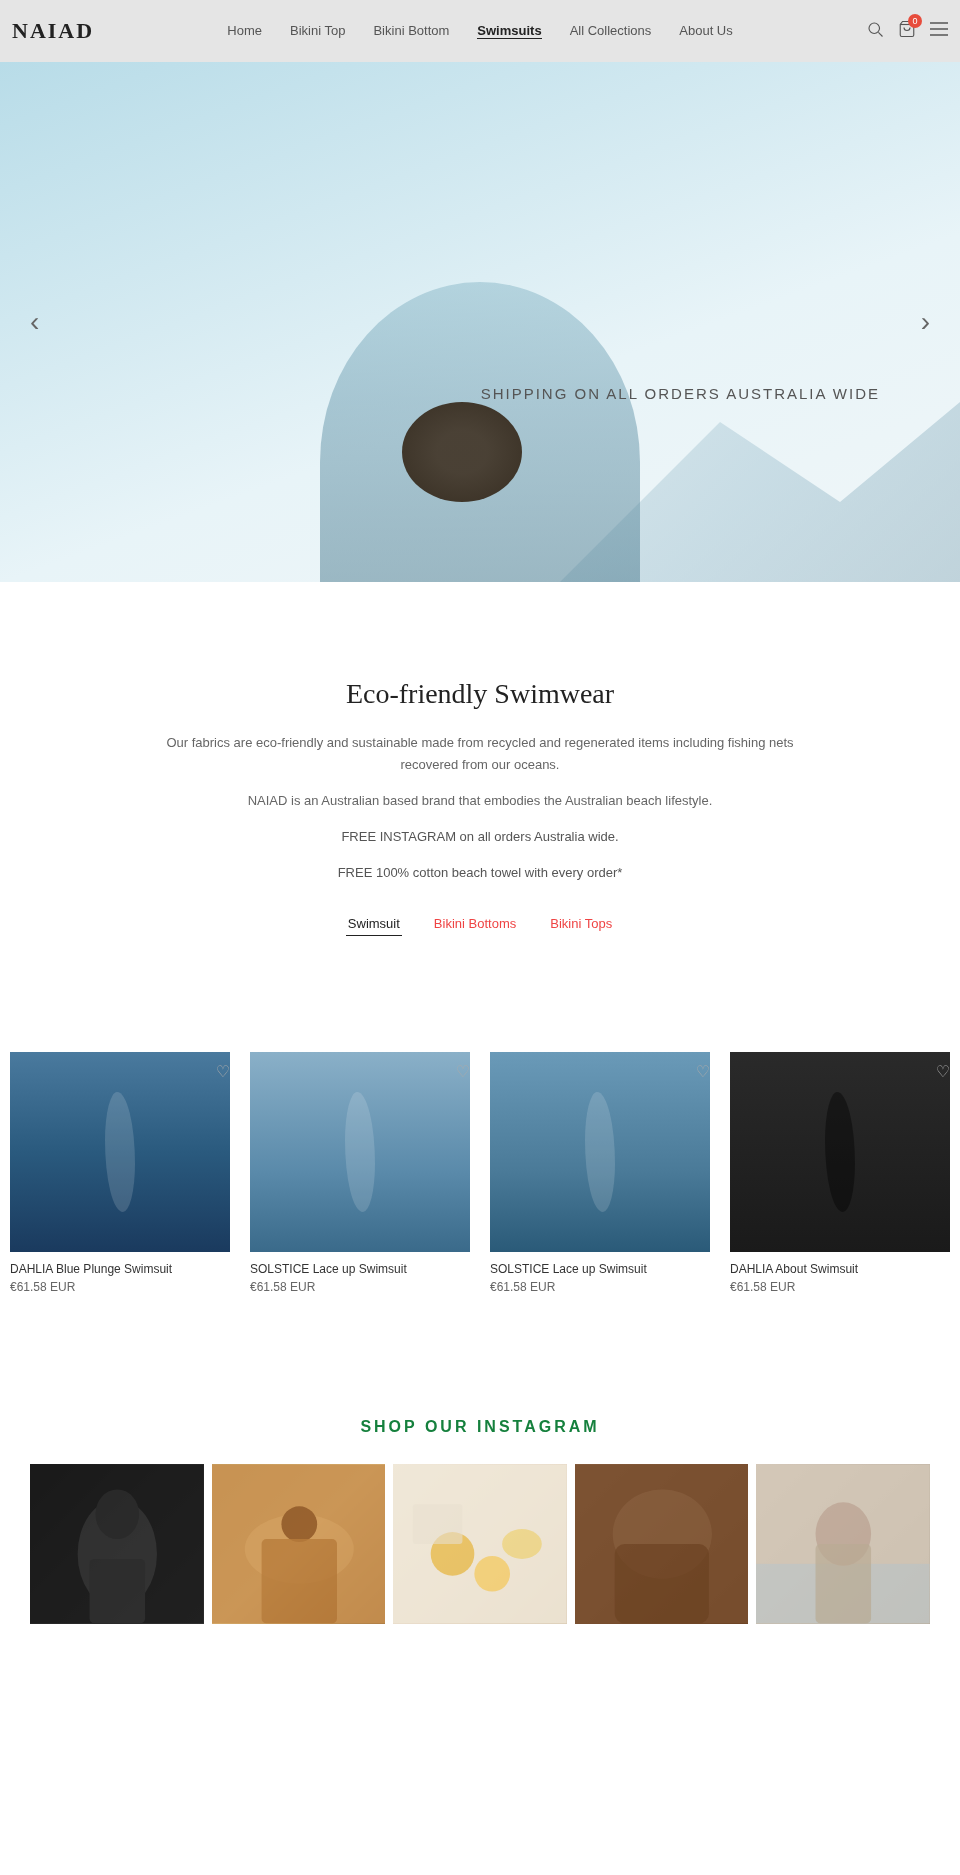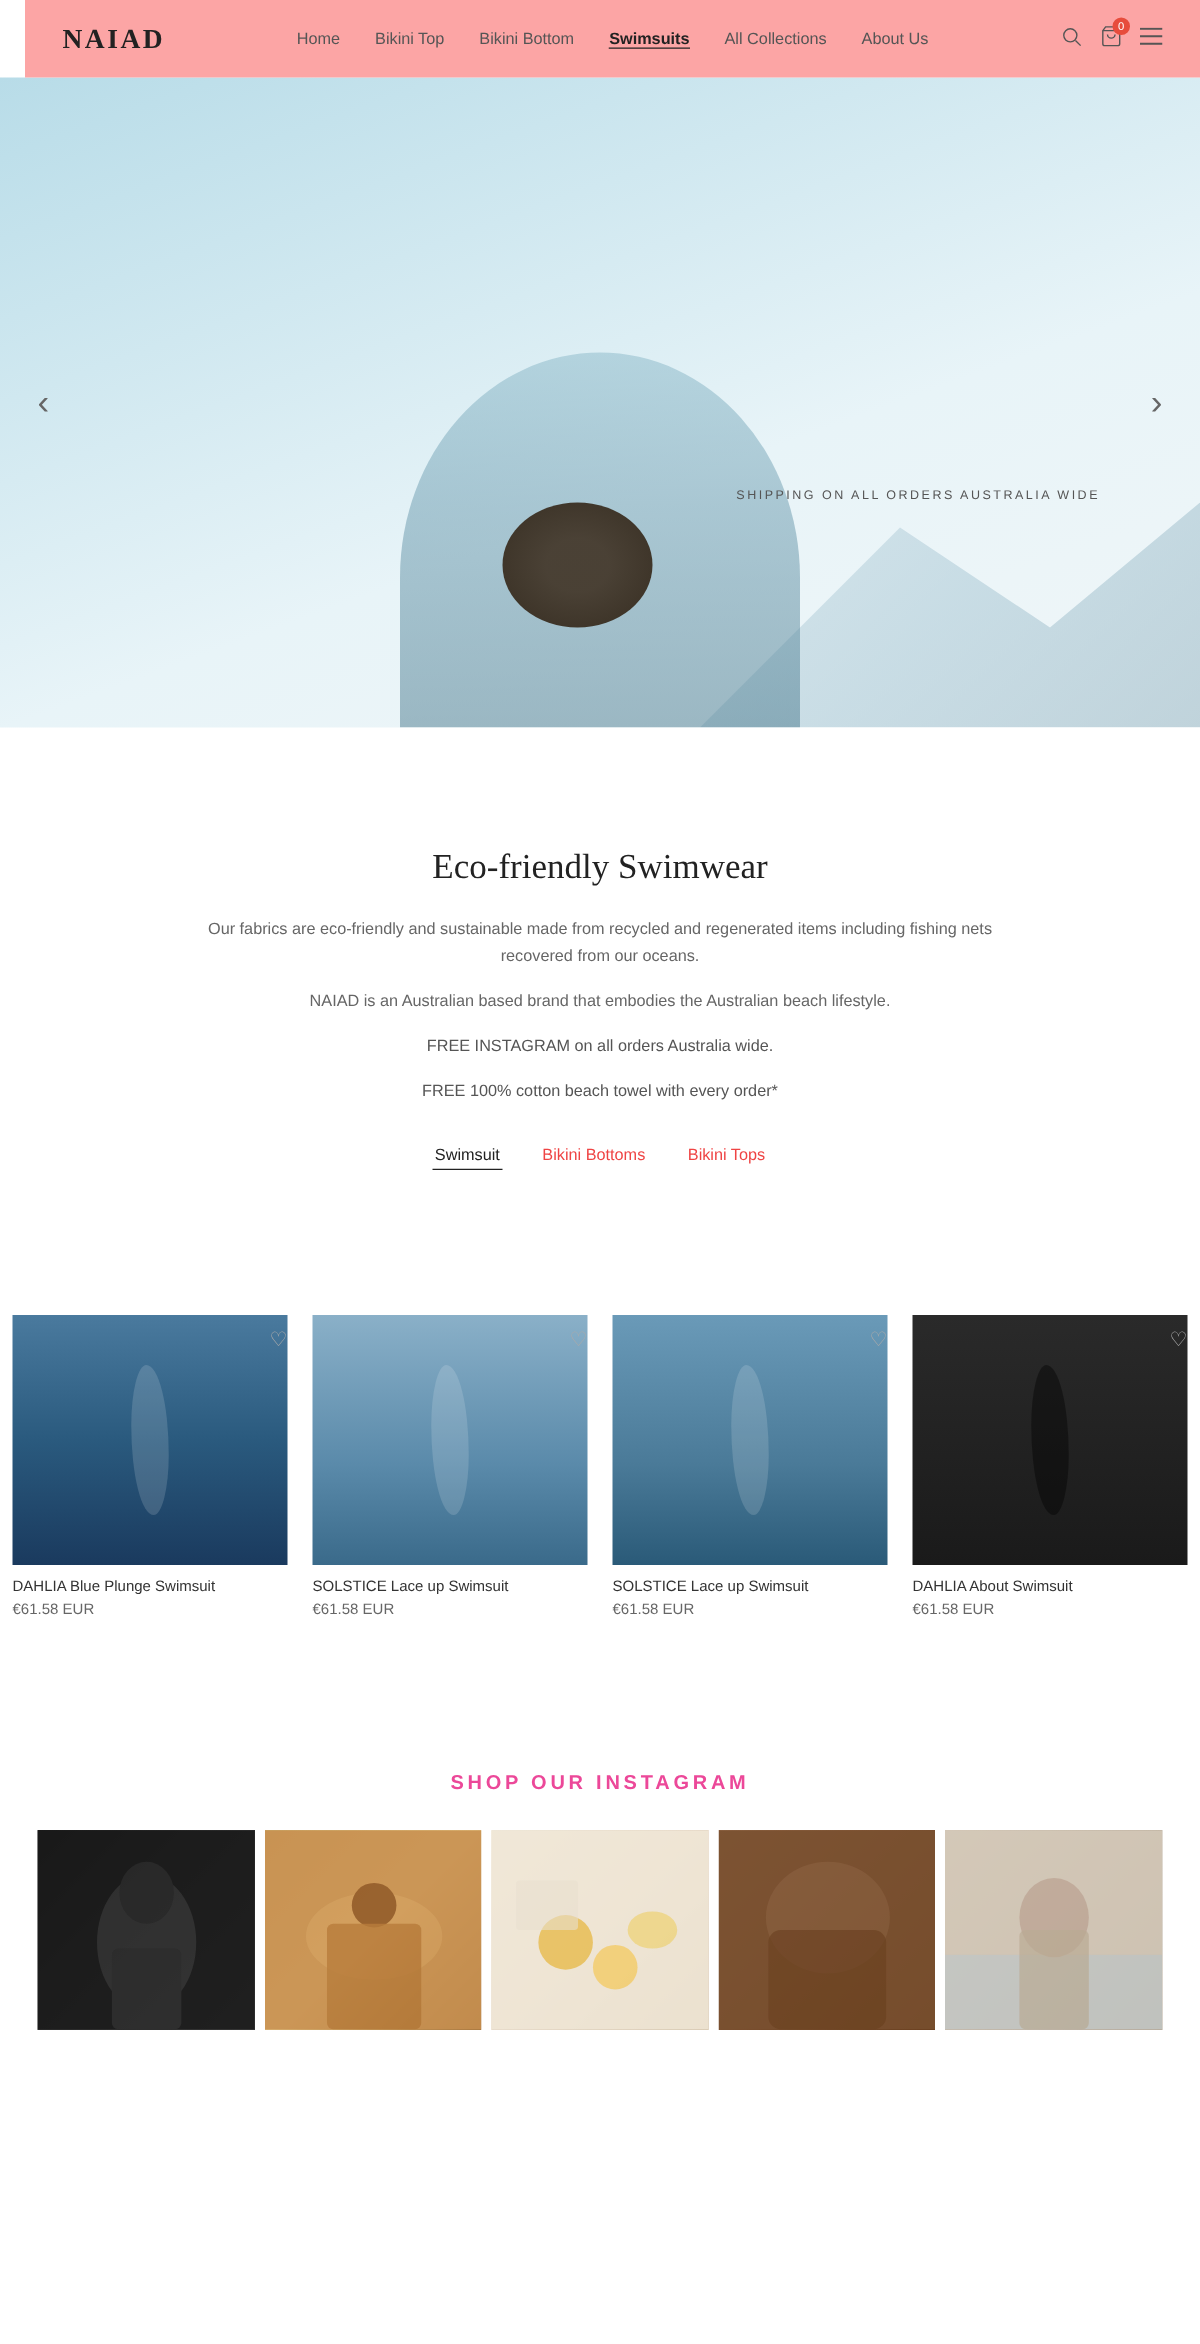--- a/index.html
+++ b/index.html
@@ -4,24 +4,23 @@
   <style>
     * { margin: 0; padding: 0; box-sizing: border-box; }
     body { font-family: 'Georgia', serif; color: #333; background: #fff; width: 960px; }
 
     
     header {
       position: relative;
       display: flex;
       align-items: center;
       justify-content: space-between;
-      padding: 18px 30px;
-      background: #fca5a5;
+      padding: 18px 12px;
+      background: #e5e5e5;
       z-index: 10;
-      margin-left: 20px;
     }
     .logo {
       font-family: 'Georgia', serif;
       font-size: 22px;
       font-weight: bold;
       letter-spacing: 2px;
       color: #222;
     }
     nav {
       display: flex;
@@ -112,21 +111,21 @@
       padding: 10px;
       z-index: 5;
     }
     .hero-prev { left: 20px; }
     .hero-next { right: 20px; }
     .hero-text {
       position: absolute;
       bottom: 180px;
       right: 80px;
       font-family: Arial, sans-serif;
-      font-size: 10px;
+      font-size: 15px;
       letter-spacing: 2px;
       color: #555;
       text-transform: uppercase;
       margin-top: 21px;
     }
 
     
     .eco-section {
       padding: 80px 40px 60px;
       text-align: center;
@@ -243,21 +242,21 @@
     
     .instagram-section {
       padding: 60px 30px 40px;
       text-align: center;
     }
     .instagram-section h2 {
       font-family: Arial, sans-serif;
       font-size: 16px;
       letter-spacing: 3px;
       font-weight: 600;
-      color: #ec4899;
+      color: #15803d;
       margin-bottom: 28px;
       text-transform: uppercase;
     }
     .instagram-grid {
       display: flex;
       gap: 8px;
       justify-content: center;
     }
     .instagram-item {
       width: 175px;

